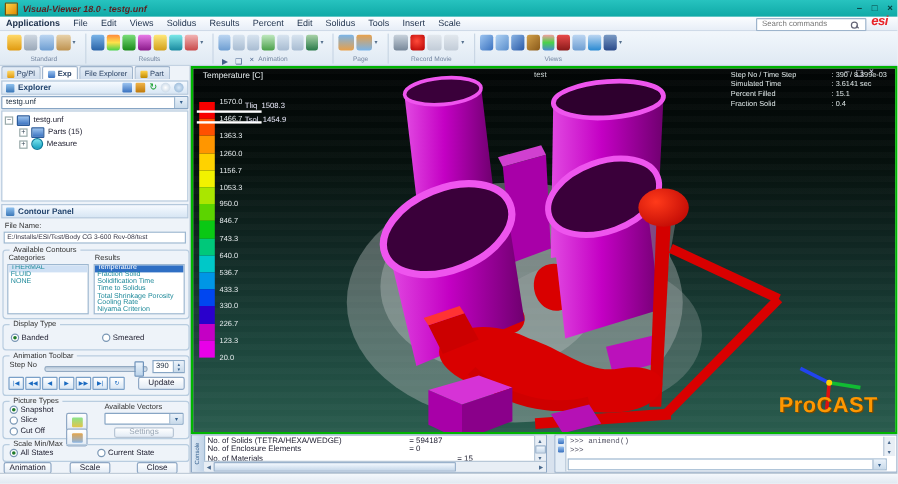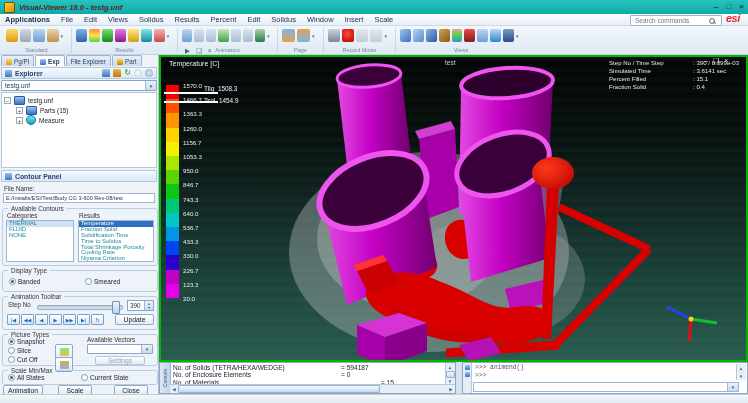--- a/index.html
+++ b/index.html
@@ -125,21 +125,21 @@
   <div class="abs menubar">
     <span class="mi first">Applications</span>
     <span class="mi">File</span>
     <span class="mi">Edit</span>
     <span class="mi">Views</span>
     <span class="mi">Solidus</span>
     <span class="mi">Results</span>
     <span class="mi">Percent</span>
     <span class="mi">Edit</span>
     <span class="mi">Solidus</span>
-    <span class="mi">Window</span>
+    <span class="mi">Tools</span>
     <span class="mi">Insert</span>
     <span class="mi">Scale</span>
     <span class="searchbox">
       <input placeholder="Search commands" style="">
       <span class="mag"></span>
     </span>
     <span class="brand">esi</span>
   </div>
 
   <div class="abs toolbar">
@@ -530,20 +530,21 @@
         <div class="irow">
             <span class="il">Percent Filled</span>
             <span>: 15.1</span>
           </div>
         <div class="irow">
             <span class="il">Fraction Solid</span>
             <span>: 0.4</span>
           </div>
       </div>
 
+      <span class="procast">ProCAST</span>
     </div>
   </div>
 
   <div class="abs consoleL">
     <div class="ctab">
         <span>Console</span>
       </div>
     <div class="clines">
       <div class="cline">
           <span class="cl">No. of Solids (TETRA/HEXA/WEDGE)</span>

